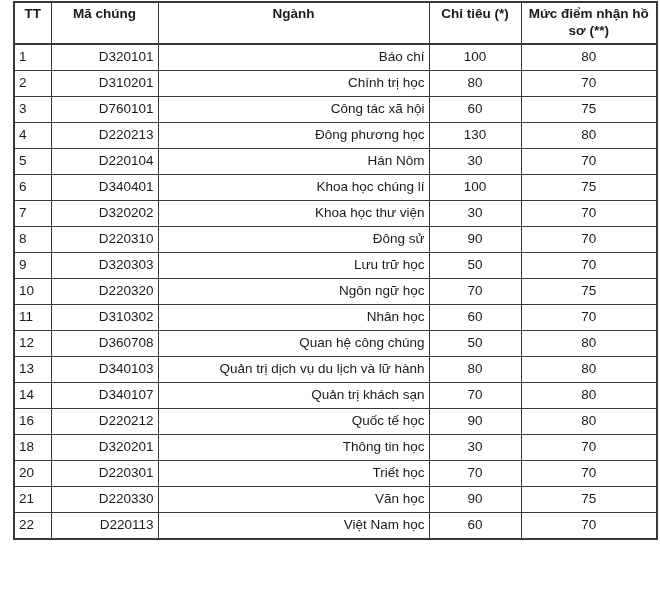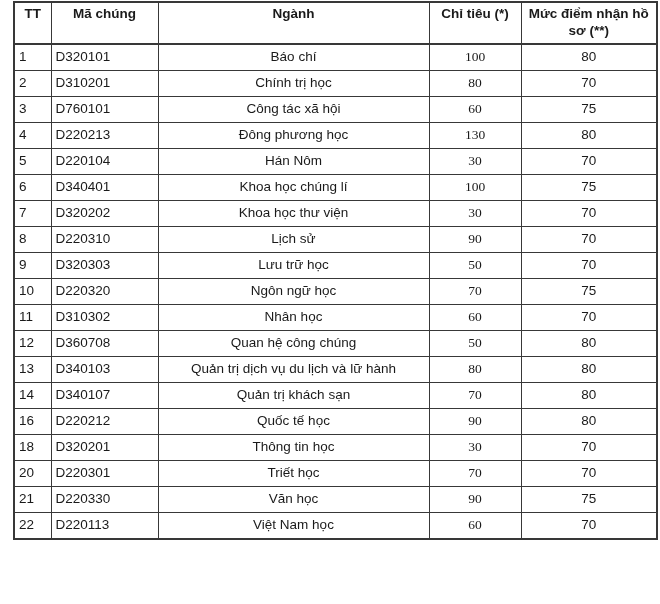--- a/index.html
+++ b/index.html
@@ -50,23 +50,23 @@
     font-weight: bold;
     padding-top: 3px;
     border-bottom: 2px solid #383838;
     white-space: normal;
   }
   table.admissions tbody td {
     height: 21px;
     vertical-align: middle;
   }
   td.col-tt    { text-align: left;   }
-  td.col-code  { text-align: left; }
-  td.col-name  { text-align: center;   }
-  td.col-quota { text-align: center; font-family: Liberation Serif, serif; }
+  td.col-code  { text-align: right; }
+  td.col-name  { text-align: right;   }
+  td.col-quota { text-align: center; }
   td.col-score { text-align: center; }
 </style>
 </head>
 <body>
 
 <div class="page">
   <table class="admissions">
     <colgroup>
       <col class="c-tt">
       <col class="c-code">
@@ -129,21 +129,21 @@
         <tr>
       <td class="col-tt">7</td>
       <td class="col-code">D320202</td>
       <td class="col-name">Khoa học thư viện</td>
       <td class="col-quota">30</td>
       <td class="col-score">70</td>
     </tr>
         <tr>
       <td class="col-tt">8</td>
       <td class="col-code">D220310</td>
-      <td class="col-name">Lịch sử</td>
+      <td class="col-name">Đông sử</td>
       <td class="col-quota">90</td>
       <td class="col-score">70</td>
     </tr>
         <tr>
       <td class="col-tt">9</td>
       <td class="col-code">D320303</td>
       <td class="col-name">Lưu trữ học</td>
       <td class="col-quota">50</td>
       <td class="col-score">70</td>
     </tr>

